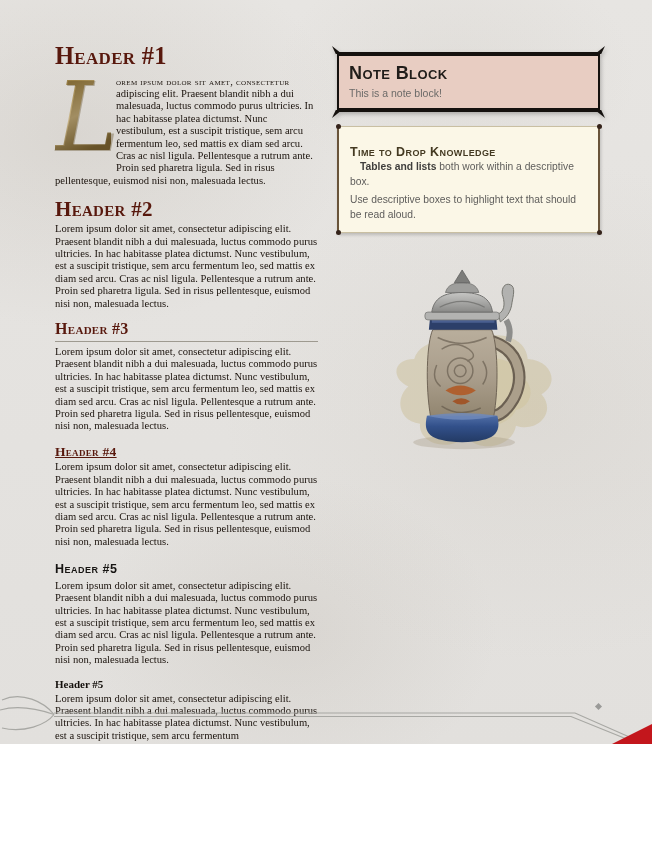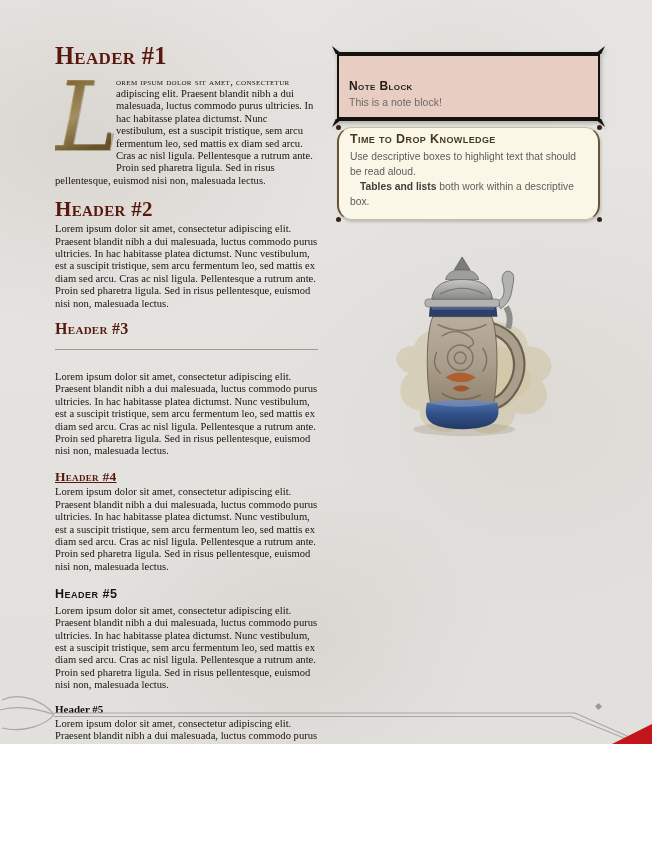--- a/index.html
+++ b/index.html
@@ -15,21 +15,21 @@
     font-family:"Liberation Serif", serif;
   }
   .cols{display:flex;gap:19px;padding:42px 52px 0 55px;}
   .col{width:263px;flex:none;}
 
   
   h1,h2,h3,h4{font-family:"Liberation Serif", serif;color:#58180d;font-weight:600;
     font-variant:small-caps;letter-spacing:.3px;}
   h1{font-size:24.5px;line-height:1;margin:2px 0 7px;}
   h2{font-size:21px;line-height:1;margin:12px 0 3px;}
-  h3{font-size:16px;line-height:1;margin:11px 0 21px;padding-bottom:12px;border-bottom:1.6px solid #9e9a90;}
+  h3{font-size:16px;line-height:1;margin:11px 0 4px;padding-bottom:4px;border-bottom:1.6px solid #9e9a90;}
   h4{font-size:13.5px;line-height:1;margin:12px 0 3px;text-decoration:underline;}
   .h5sc{font-family:"Liberation Sans", sans-serif;font-variant:small-caps;font-weight:bold;
     font-size:12.5px;line-height:1;letter-spacing:.5px;color:#171513;margin:15px 0 4px;}
   .h5b{font-family:"Liberation Serif", serif;font-weight:bold;font-size:11px;line-height:1;
     color:#14100c;margin:12px 0 1px;}
 
   
   .col p{margin:3px 0 0;font-size:10.6px;line-height:12.4px;color:#1a120c;}
   .lead{margin-top:2px;}
   .dropcap{
@@ -49,28 +49,28 @@
   .note{position:relative;margin-top:10px;filter:drop-shadow(1px 2px 2px rgba(0,0,0,.25));}
   .note-bar{position:relative;height:4px;background:#15110e;}
   .wing{position:absolute;width:10px;height:8px;background:#15110e;display:block;}
   .bar-top .wing-l{left:-5px;top:-6px;clip-path:polygon(0 0,100% 100%,38% 100%);}
   .bar-top .wing-r{right:-5px;top:-6px;clip-path:polygon(100% 0,62% 100%,0 100%);}
   .bar-bot .wing-l{left:-5px;bottom:-6px;clip-path:polygon(0 100%,38% 0,100% 0);}
   .bar-bot .wing-r{right:-5px;bottom:-6px;clip-path:polygon(100% 100%,0 0,62% 0);}
   .note-inner{background:#e8cdc2;border-left:2px solid #15110e;border-right:2px solid #15110e;
     padding:7px 10px 9px;}
   .note-title{font-family:"Liberation Sans", sans-serif;font-variant:small-caps;font-weight:bold;
-    font-size:12px;color:#201d1a;letter-spacing:.4px;margin-top:16px;}
+    font-size:18px;color:#201d1a;letter-spacing:.4px;}
   .note-text{font-family:Liberation Sans, sans-serif;font-size:10.5px;color:#6b6a68;margin-top:3px;}
 
   
-  .descbox{position:relative;margin-top:6px;background:#fbf7e7;
+  .descbox{position:relative;margin-top:14px;background:#fbf7e7;
     border-top:1px solid #c9bfa2;border-bottom:1px solid #c9bfa2;
     border-left:2px solid #69543a;border-right:2px solid #69543a;
-    padding:4px 11px 10px;box-shadow:1px 2px 3px rgba(0,0,0,.18);border-radius:15px;}
+    padding:18px 11px 10px;box-shadow:1px 2px 3px rgba(0,0,0,.18);}
   .dot{position:absolute;width:5px;height:5px;border-radius:50%;background:#35231a;}
   .dot.tl{left:-3.5px;top:-3px;} .dot.tr{right:-3.5px;top:-3px;}
   .dot.bl{left:-3.5px;bottom:-3px;} .dot.br{right:-3.5px;bottom:-3px;}
   .desc-title{font-family:"Liberation Sans", sans-serif;font-variant:small-caps;font-weight:bold;
     font-size:12.5px;color:#443a22;letter-spacing:.4px;}
   .desc-p{font-family:"Liberation Sans", sans-serif !important;font-size:10.3px !important;
     line-height:15px !important;color:#5e5d5b !important;margin:3px 0 0 !important;}
   .desc-p.indent{text-indent:10px;margin-top:0 !important;}
   .desc-p b{color:#3f3e3c;}
 
@@ -122,22 +122,22 @@
             <i class="wing wing-r"></i>
           </div>
       </div>
 
       <div class="descbox">
         <i class="dot tl"></i>
         <i class="dot tr"></i>
         <i class="dot bl"></i>
         <i class="dot br"></i>
         <div class="desc-title">Time to Drop Knowledge</div>
+        <p class="desc-p indent"><b>Tables and lists</b><span> both work within a descriptive box.</span></p>
         <p class="desc-p">Use descriptive boxes to highlight text that should be read aloud.</p>
-        <p class="desc-p indent"><b>Tables and lists</b><span> both work within a descriptive box.</span></p>
       </div>
 
       <div class="stein-wrap">
         <svg width="196" height="186" viewBox="0 0 200 190">
           <defs>
             <linearGradient id="gBody" x1="0" y1="0" x2="0" y2="1">
               <stop offset="0" stop-color="#b9ae9c"></stop>
                 <stop offset=".55" stop-color="#a99d8b"></stop>
                 <stop offset="1" stop-color="#91856f"></stop>
             </linearGradient>

